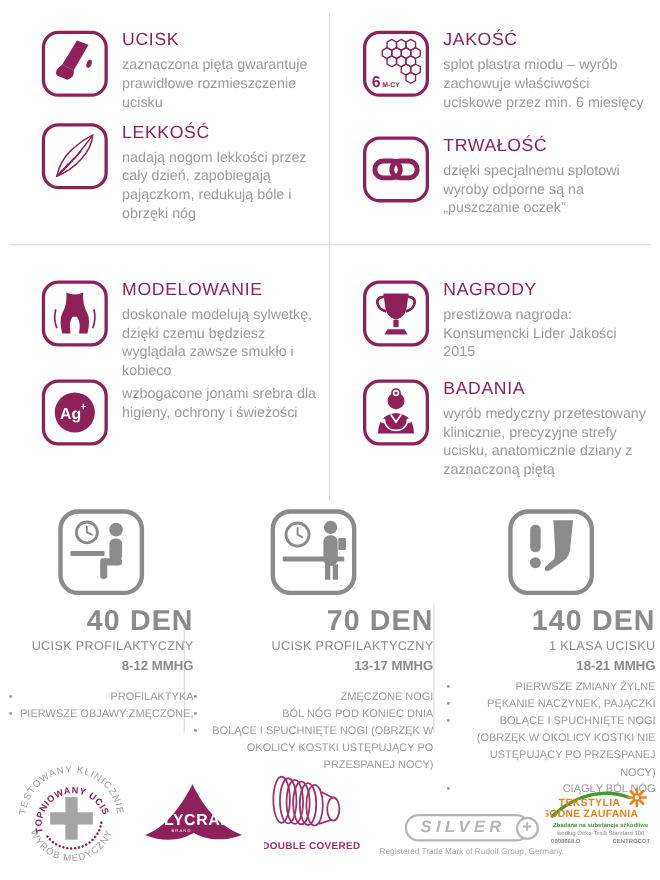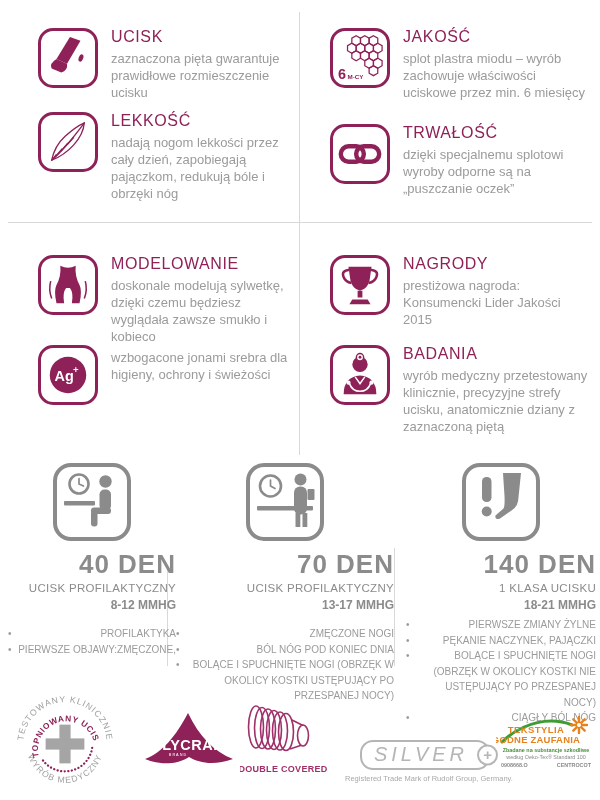--- a/index.html
+++ b/index.html
@@ -34,21 +34,21 @@
   .den-class{font-size:11.5px;font-weight:normal;color:var(--den-gray);letter-spacing:.3px;margin-top:2px}
   .den-press{font-size:12px;font-weight:bold;color:var(--den-gray);margin-top:4px}
   .den-bullets{margin-top:14px;font-size:10px;line-height:1.55;color:var(--body-gray);text-align:right}
   .den-col.c3 .den-bullets{margin-top:5px}
   .bullet{position:relative;padding-left:8px}
   .bullet::before{content:"•";position:absolute;left:0;top:0}
   
   .logo{position:absolute}
   .silver-box{display:inline-block;border:2px solid var(--silver);border-radius:13px;
               padding:1px 20px 2px 12px;position:relative;background:#fff}
-  .silver-text{font-size:20px;font-weight:normal;font-style:italic;letter-spacing:4px;color:var(--silver)}
+  .silver-text{font-size:15px;font-weight:bold;font-style:italic;letter-spacing:4px;color:var(--silver)}
   .silver-plus{position:absolute;right:-10px;top:50%;transform:translateY(-50%);width:21px;height:21px;
                border:2px solid var(--silver);border-radius:50%;background:#fff;color:var(--silver);
                font-weight:bold;font-size:15px;line-height:16px;text-align:center}
   .silver-wrap{text-align:center;width:160px}
   .silver-sub{font-size:7.5px;color:#a9a9a9;margin-top:4px;white-space:nowrap}
 </style>
 </head>
 <body>
 
 <div id="page">
@@ -286,21 +286,21 @@
       </text>
       <g transform="rotate(-15 50 50)">
         <text font-size="8.2" fill="#8e2158" font-weight="bold" letter-spacing=".6" text-anchor="middle">
           <textPath href="#arc-inner" startOffset="50%">STOPNIOWANY UCISK</textPath>
         </text>
         <path d="M 25,60 A 27,27 0 0 0 75,60" fill="none" stroke="#8e2158" stroke-width="2.2" stroke-dasharray="0.1 3.4" stroke-linecap="round"></path>
       </g>
     </svg>
   </div>
 
-  <div class="logo" style="left:141px;top:708px;width:96px;height:62px">
+  <div class="logo" style="left:128px;top:708px;width:96px;height:62px">
     <svg viewBox="0 0 96 62" width="96" height="62">
       <path fill="#8e2158" d="M4,51 C21,45 35,28 47,5 C58,28 73,44 92,51 C73,58 58,55 48,49 C37,56 21,58 4,51 Z"></path>
       <text x="49" y="42" text-anchor="middle" font-size="14.5" font-weight="bold" fill="#fff" letter-spacing=".5">LYCRA.</text>
       <text x="37" y="48" text-anchor="middle" font-size="3.8" fill="#fff" letter-spacing="1">BRAND</text>
     </svg>
   </div>
 
   <div class="logo" style="left:240px;top:697px;width:88px;height:82px">
     <svg viewBox="0 0 88 82" width="88" height="82">
       <g stroke="#a03069" stroke-width="1.6" fill="none">

